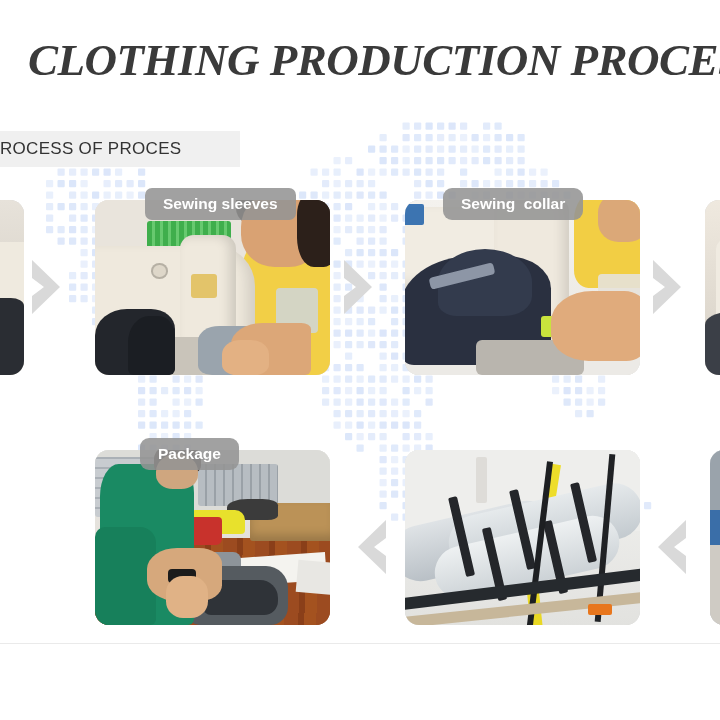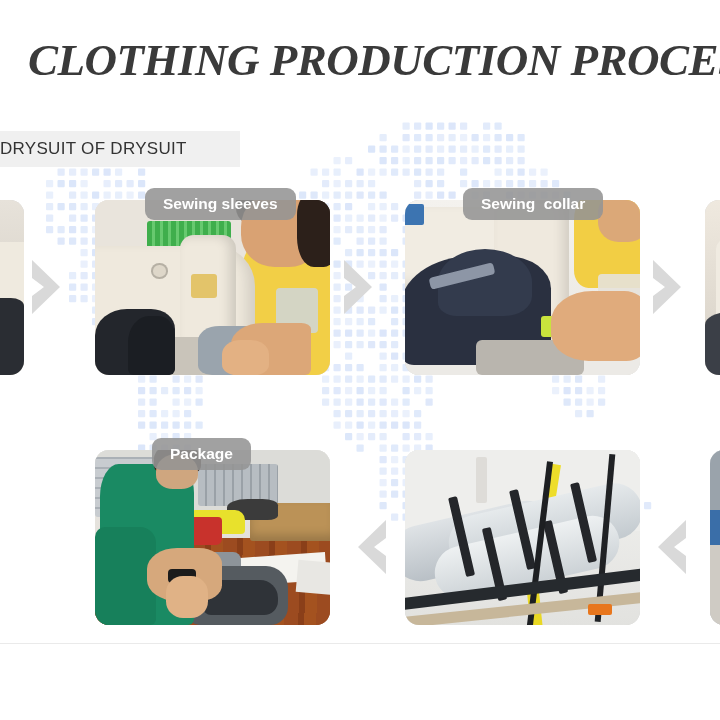--- a/index.html
+++ b/index.html
@@ -72,23 +72,23 @@
   .chip{
     position:absolute; top:-12px;
     height:32px; border-radius:9px;
     background:rgba(148,148,148,0.88);
     display:flex; align-items:center; justify-content:center;
     padding:0 18px;
     color:#ffffff; font-size:15.5px; font-weight:600;
     white-space:pre;
     z-index:5;
   }
-  .chip.sleeves{ left:145px; }
-  .chip.collar{  left:463px; }
-  .chip.package{ left:152px; }
+  .chip.sleeves{ left:145px;border-radius:7px; }
+  .chip.collar{  left:443px; }
+  .chip.package{ left:140px; }
   .chip.testwp{  left:438px; }
 
   
   .chev{ position:absolute; z-index:4; }
   .chev svg{ display:block; }
   .chev path{ fill:#d9d9d9; }
   .chev.t0{ left:30px;  top:258px; }
   .chev.t1{ left:342px; top:258px; }
   .chev.t2{ left:651px; top:258px; }
   .chev.b0{ left:348px; top:518px; }
@@ -960,21 +960,21 @@
     <rect x="195.5" y="483.0" width="7.2" height="7.2" rx="1" opacity="0.64" fill="#dbe6fa"></rect>
     <rect x="184.0" y="494.5" width="7.2" height="7.2" rx="1" opacity="0.57" fill="#dbe6fa"></rect>
     <rect x="195.5" y="494.5" width="7.2" height="7.2" rx="1" opacity="0.95" fill="#dbe6fa"></rect>
   </svg>
 
 <div class="page">
 
   <div class="title">CLOTHING PRODUCTION PROCES</div>
 
   <div class="subtitle-band">
-    <span class="subtitle-text">DRYSUIT OF DRYSUIT</span>
+    <span class="subtitle-text">ROCESS OF PROCES</span>
   </div>
 
   <div class="row row-top">
 
     <div class="card c0">
       <div class="photo pEdgeL">
         <div class="pz mach"></div>
           <div class="pz dk"></div>
       </div>
     </div>

